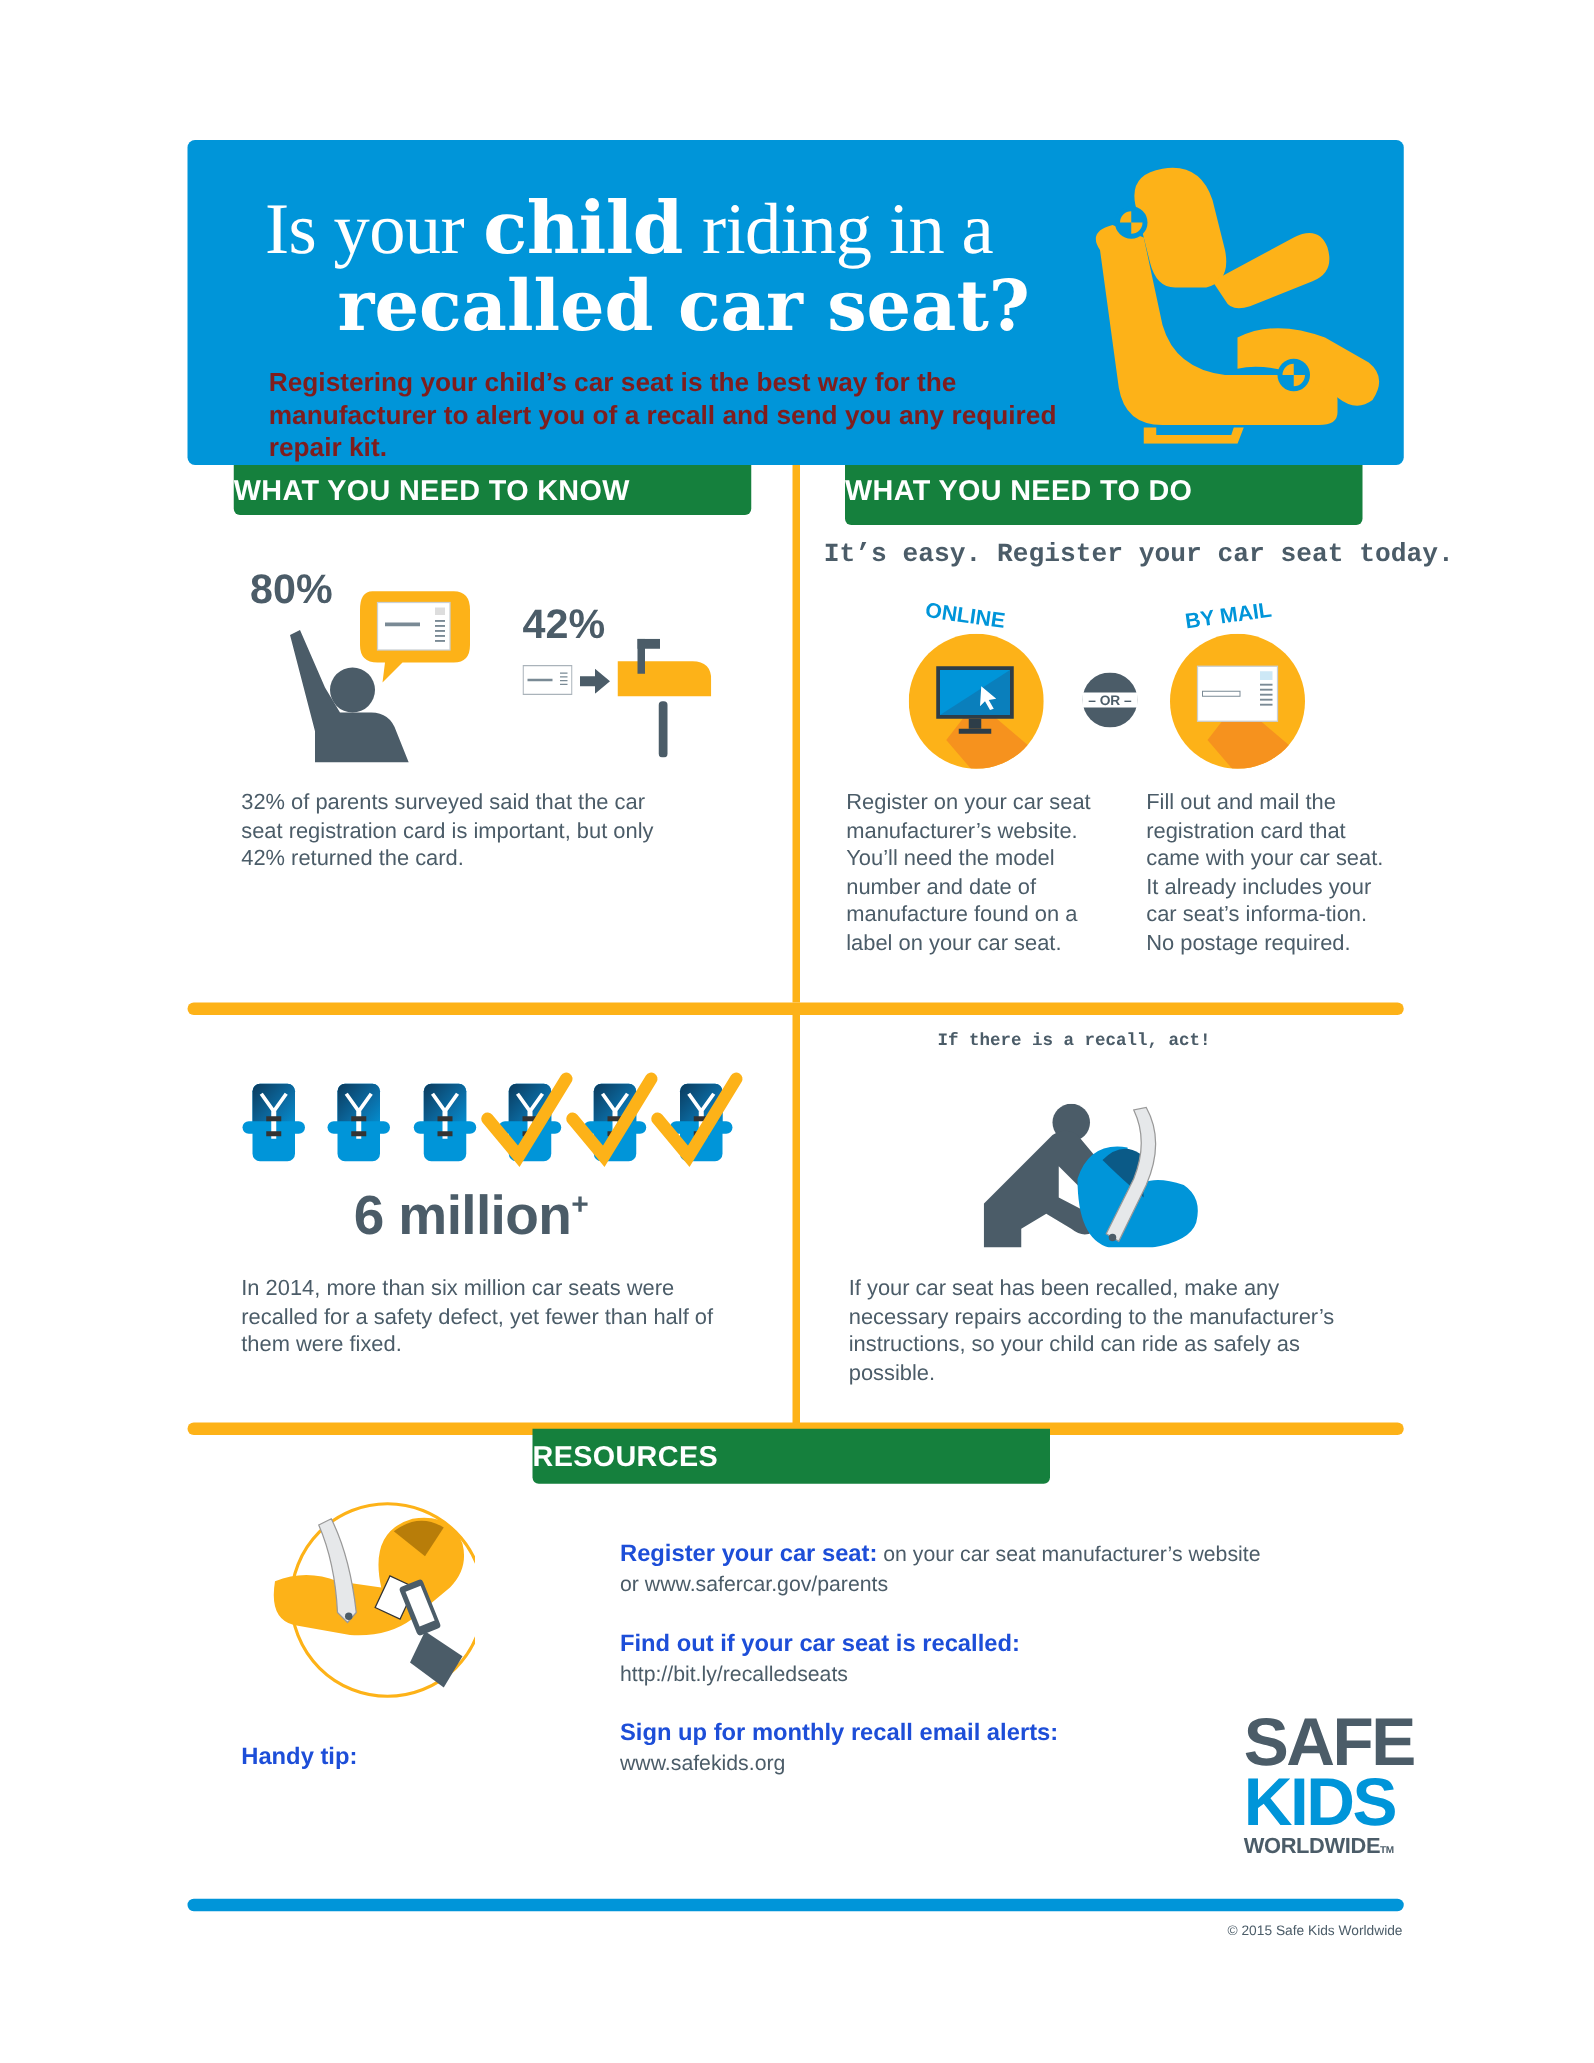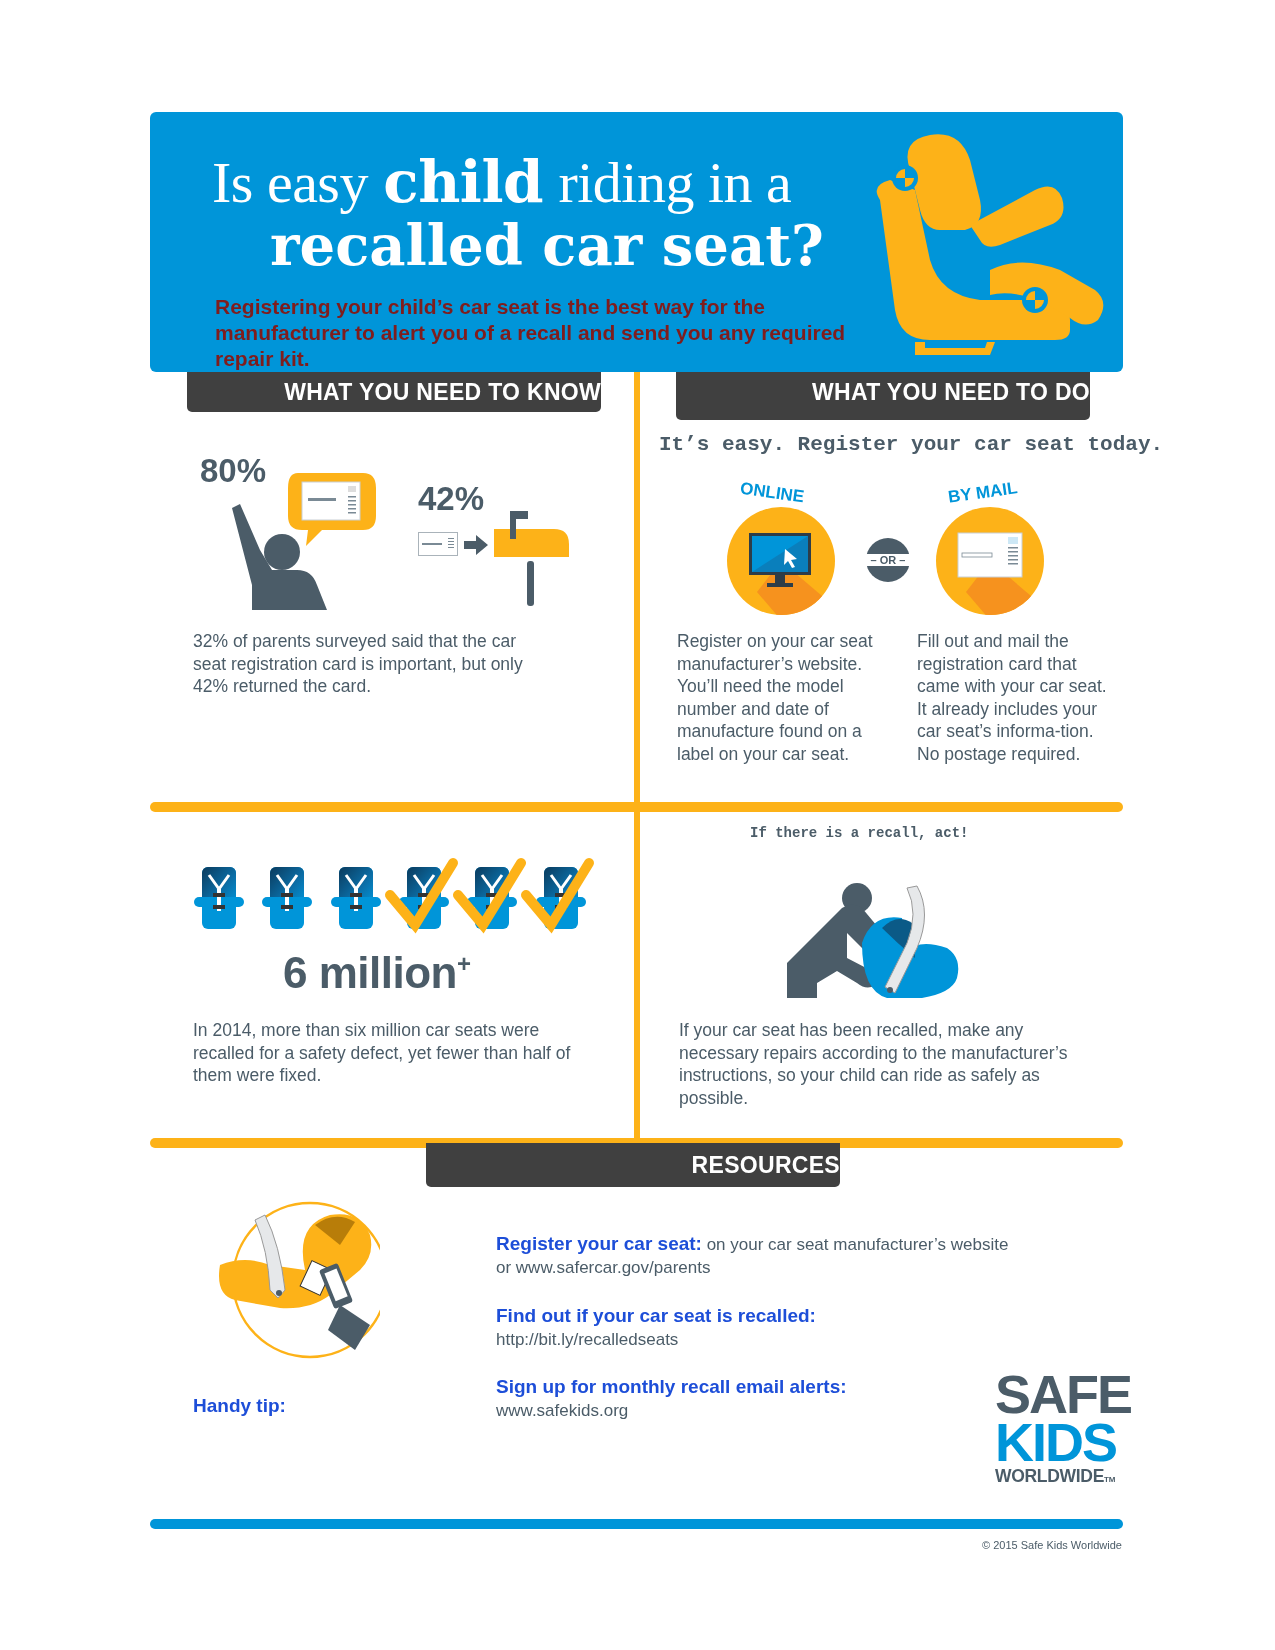--- a/index.html
+++ b/index.html
@@ -10,21 +10,21 @@
   
   .hero { position: absolute; left: 150px; top: 112px; width: 973px; height: 260px; background: #0095d9; border-radius: 6px; }
   .hero-title1 { position: absolute; left: 212px; top: 148px; font-family: "DejaVu Serif", serif; font-size: 50px; color: #fff; letter-spacing: -0.5px; white-space: nowrap; }
   .hero-title1 b { font-weight: 700; }
   .hero-title1 .light { font-weight: 400; font-family: "Liberation Serif", serif; font-size: 58px; }
   .hero-title2 { position: absolute; left: 270px; top: 212px; font-family: "DejaVu Serif", serif; font-weight: 700; font-size: 56px; color: #fff; white-space: nowrap; }
   .hero-sub { position: absolute; left: 215px; top: 294px; width: 690px; font-family: "Liberation Sans", sans-serif; font-weight: 700; font-size: 21px; line-height: 26px; color: #7f1d1d; }
   .seat-icon { position: absolute; left: 870px; top: 130px; width: 240px; height: 225px; }
 
   
-  .tab { position: absolute; background: #404040; color: #fff; font-weight: 700; font-size: 23px; text-align: right; border-radius: 0 0 5px 5px; letter-spacing: 0.3px; }
+  .tab { position: absolute; background: #15803d; color: #fff; font-weight: 700; font-size: 23px; text-align: left; border-radius: 0 0 5px 5px; letter-spacing: 0.3px; }
   .tab-know { left: 187px; top: 372px; width: 414px; height: 40px; line-height: 40px; }
   .tab-do { left: 676px; top: 372px; width: 414px; height: 48px; line-height: 40px; }
   .tab-res { left: 426px; top: 1143px; width: 414px; height: 44px; line-height: 44px; }
 
   
   .vdiv { position: absolute; left: 634px; width: 6px; background: #fdb218; }
   .hrule { position: absolute; left: 150px; width: 973px; height: 10px; background: #fdb218; border-radius: 5px; }
   .brule { position: absolute; left: 150px; top: 1519px; width: 973px; height: 10px; background: #0095d9; border-radius: 5px; }
 
   .stat { position: absolute; font-weight: 700; color: #4b5c68; }
@@ -42,21 +42,21 @@
   .logo-kids { font-weight: 700; font-size: 54px; line-height: 48px; color: #0095d9; letter-spacing: -2px; }
   .logo-ww { font-weight: 700; font-size: 17.5px; color: #4b5c68; letter-spacing: -0.3px; }
   .logo-tm { font-size: 8px; }
   .copyright { position: absolute; right: 153px; top: 1539px; font-size: 11px; color: #4b5c68; }
 </style>
 </head>
 <body>
 
 <div class="hero"></div>
 <div class="hero-title1">
-  <span class="light">Is easy</span>
+  <span class="light">Is your</span>
   <b style="font-size:58px">child</b>
   <span class="light">riding in a</span>
 </div>
 <div class="hero-title2">recalled car seat?</div>
 <div class="hero-sub">Registering your child’s car seat is the best way for the manufacturer to alert you of a recall and send you any required repair kit.</div>
 
 <svg class="seat-icon" viewBox="0 0 240 225">
   <g fill="#fdb218">
 
     <path d="M40 40 Q30 10 60 5 Q90 0 100 30 L110 70 Q115 95 95 100 L70 100 Q55 100 50 80 Z"></path>

